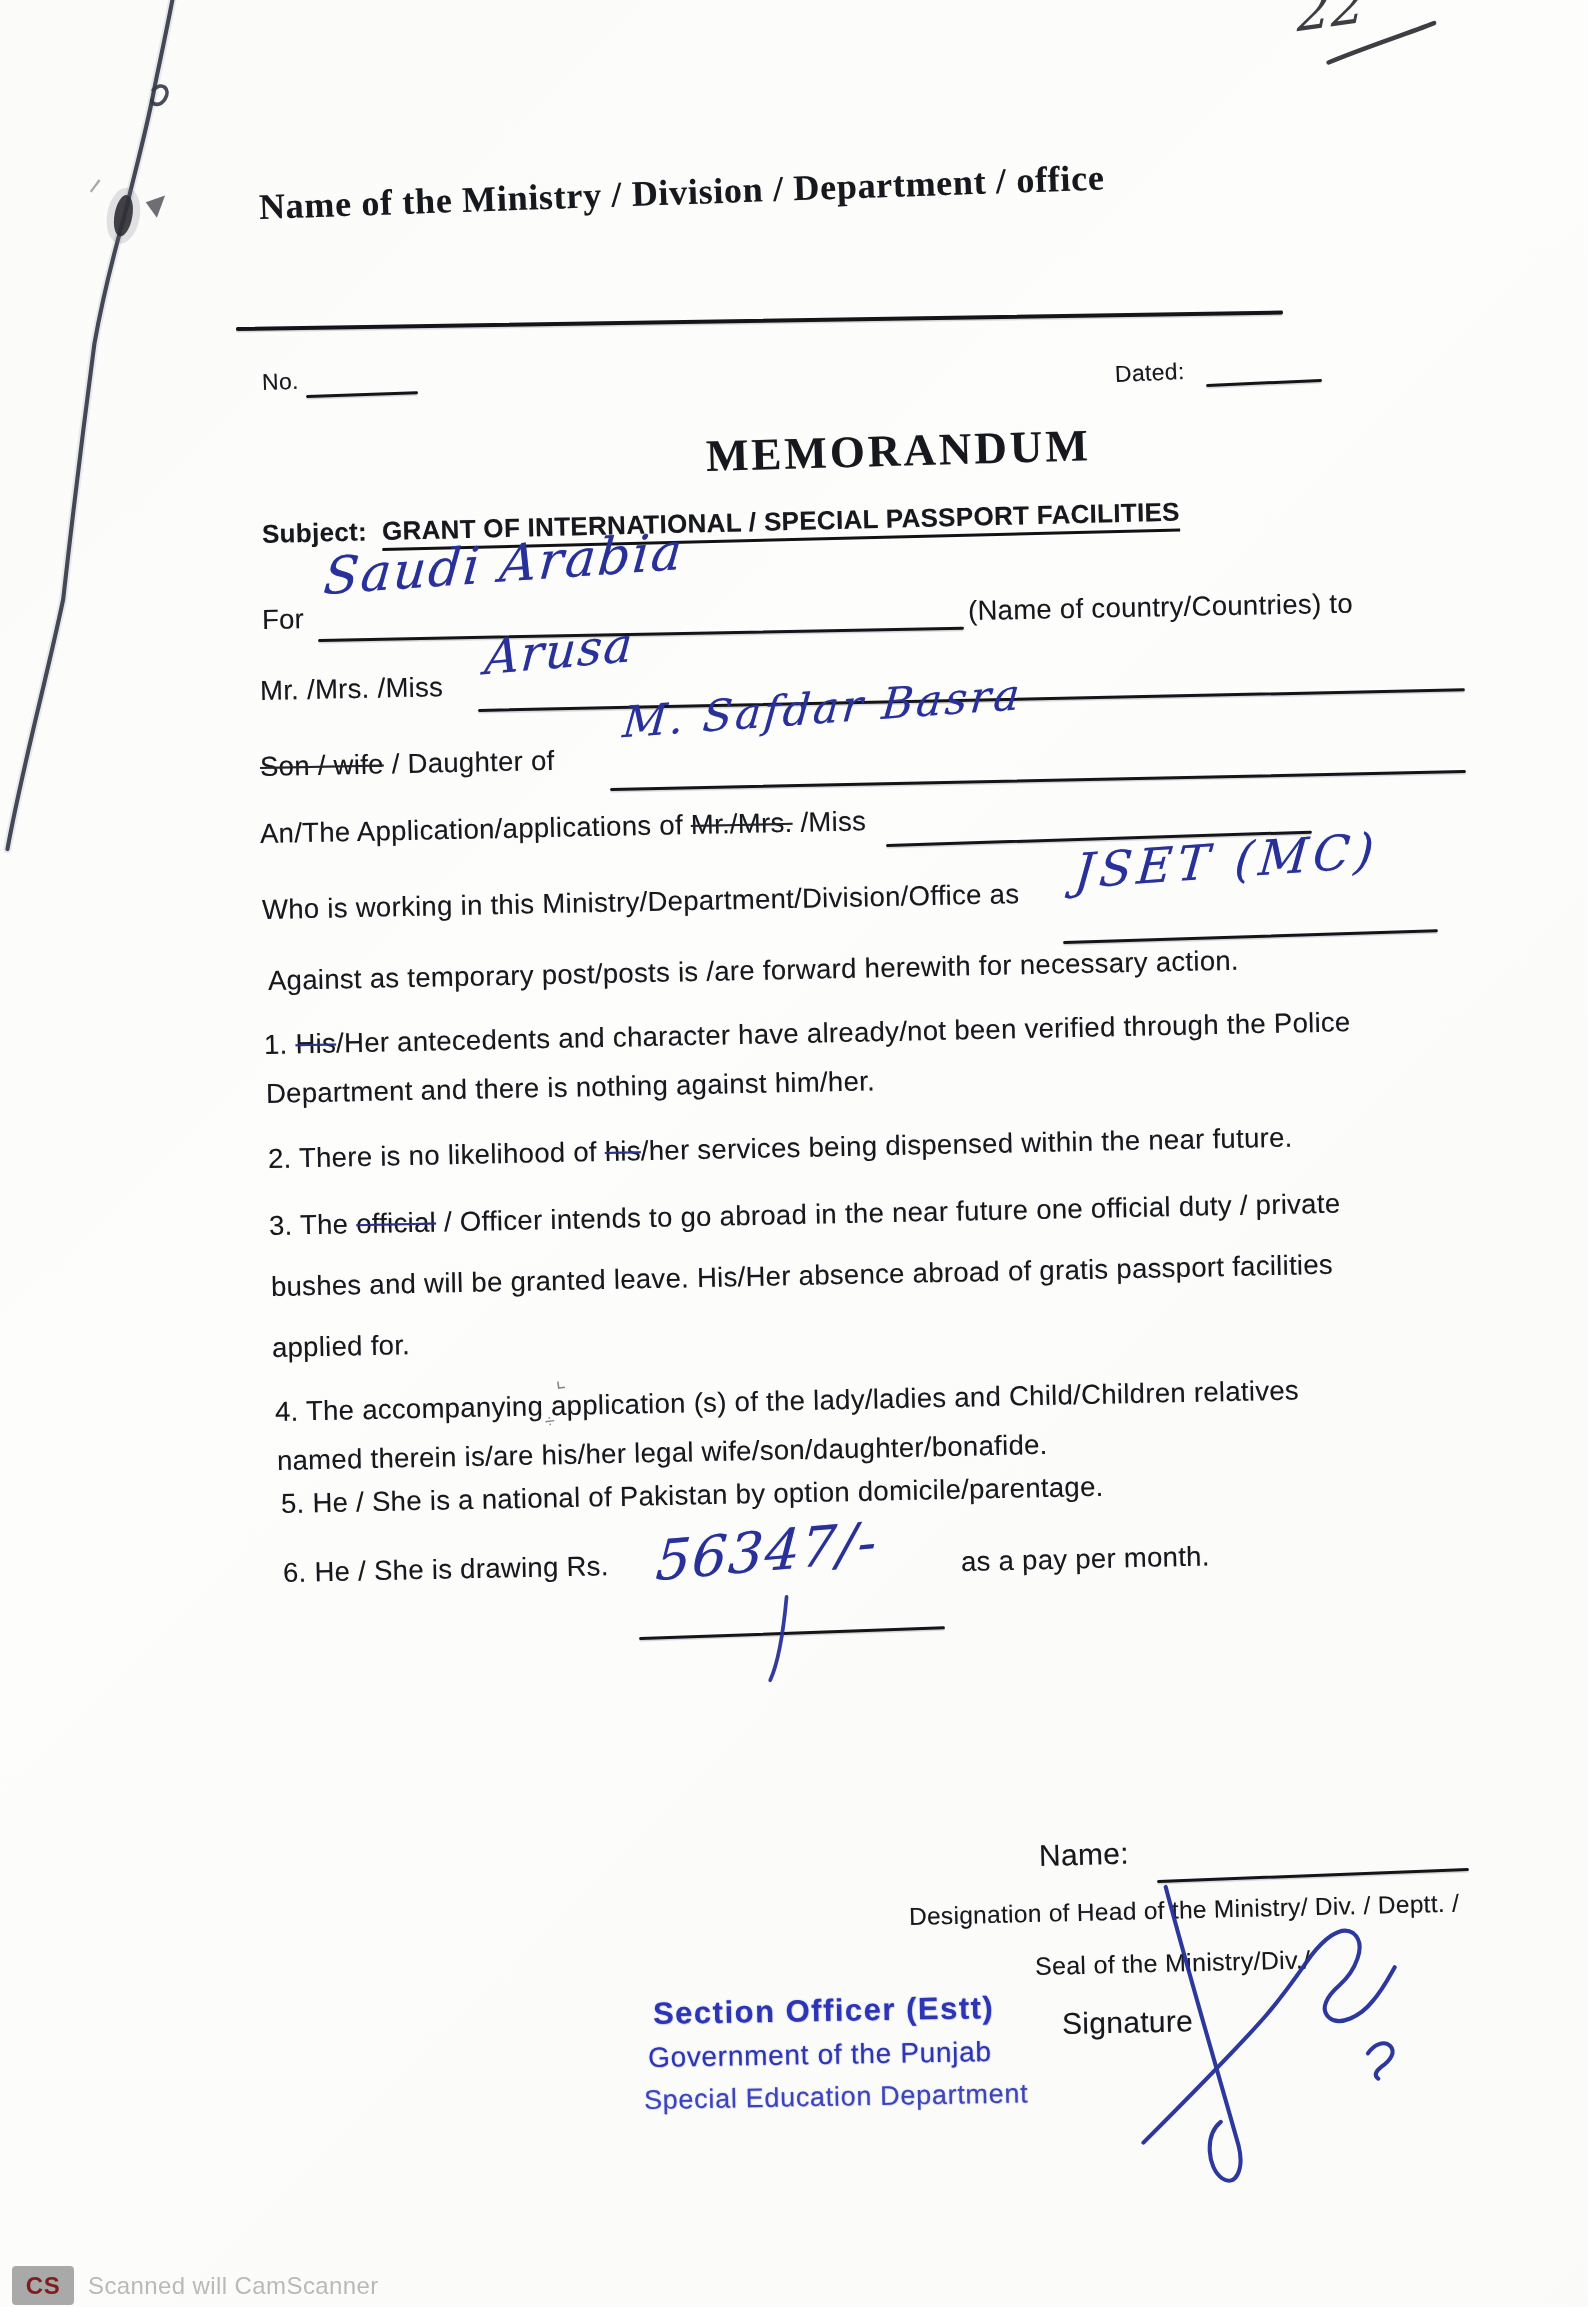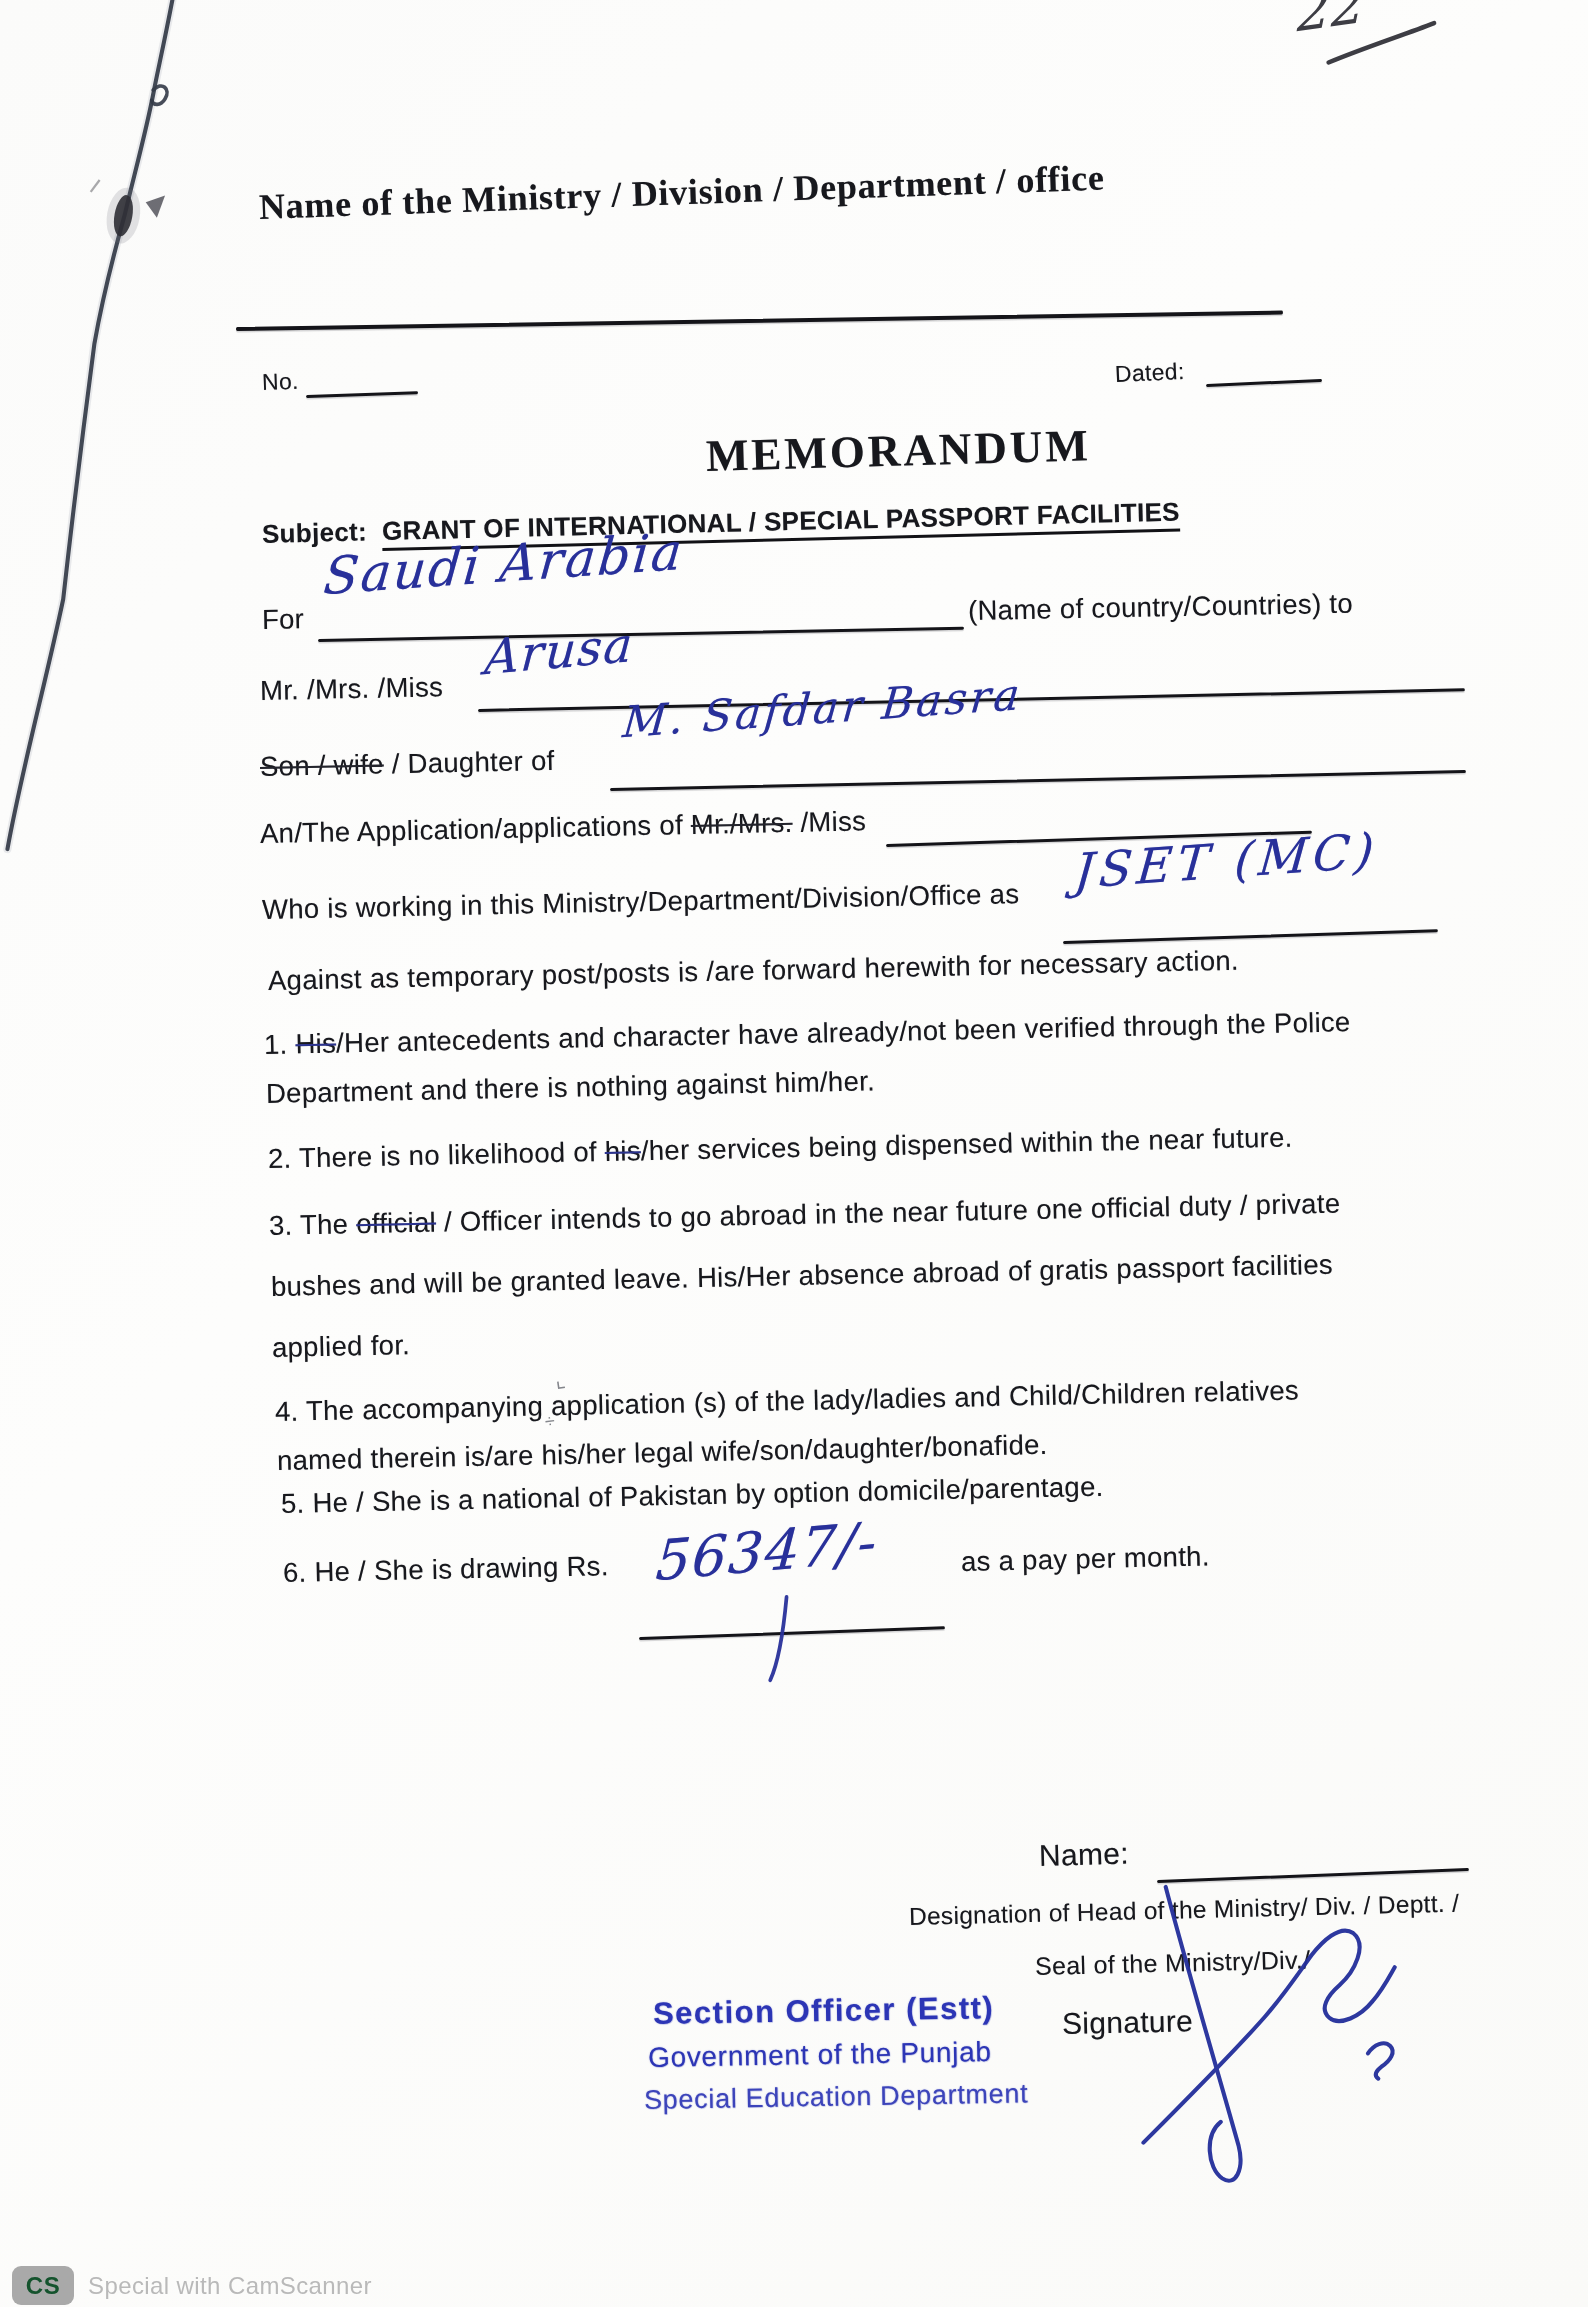--- a/index.html
+++ b/index.html
@@ -34,22 +34,22 @@
   .strike-b{text-decoration:line-through;text-decoration-thickness:2.2px;text-decoration-color:#2b3390;}
   .stamp{
     position:absolute;white-space:nowrap;color:#2c35b5;
     font-family:"Liberation Sans",sans-serif;
     text-shadow:0 0 1.5px rgba(44,53,181,.45), 0.7px 0.7px 0 rgba(44,53,181,.18);
     transform:rotate(-1deg);transform-origin:0 50%;
   }
   .pencil{position:absolute;color:#84868c;font-size:22px;transform:rotate(-8deg);}
   .cs-badge{
     position:absolute;left:12px;top:2266px;width:62px;height:39px;
-    background:#a9a9a9;border-radius:9px;display:flex;align-items:center;justify-content:center;
-    color:#14532d;font-weight:bold;font-size:24px;letter-spacing:0.7px;
+    background:#a9a9a9;border-radius:4px;display:flex;align-items:center;justify-content:center;
+    color:#7f1d1d;font-weight:bold;font-size:24px;letter-spacing:0.7px;
     font-family:"Liberation Sans",sans-serif;
   }
   .cs-text{
     position:absolute;left:88px;top:2272px;font-size:24px;color:#b9b9b9;
     letter-spacing:0.4px;font-family:"Liberation Sans",sans-serif;
   }
   svg.overlay{position:absolute;left:0;top:0;pointer-events:none;}
 </style>
 </head>
 <body>
@@ -137,21 +137,21 @@
 
   <div class="line" style="left:1035px;top:1952px;font-size:25px;--r:-1.4deg;">Seal of the Ministry/Div./</div>
 
   <div class="line" style="left:1062px;top:2007px;font-size:30px;--r:-1.2deg;">Signature</div>
 
   <div class="stamp b" style="left:653px;top:1996px;font-size:31px;letter-spacing:1.5px;">Section Officer (Estt)</div>
   <div class="stamp" style="left:648px;top:2042px;font-size:28px;letter-spacing:0.7px;">Government of the Punjab</div>
   <div class="stamp" style="left:644px;top:2085px;font-size:27px;letter-spacing:0.7px;opacity:.92;">Special Education Department</div>
 
   <div class="cs-badge">CS</div>
-  <div class="cs-text">Special with CamScanner</div>
+  <div class="cs-text">Scanned will CamScanner</div>
 
   <svg class="overlay" width="1588" height="2307" viewBox="0 0 2136 3103">
 
     <path d="M233,-6 C222,52 212,96 207,122 C196,180 178,244 168,288 C150,352 137,406 127,462 C112,576 98,690 85,806 C62,916 30,1032 10,1142" fill="none" stroke="#8e96a6" stroke-width="11" opacity="0.18" stroke-linecap="round"></path>
 
     <path d="M233,-6 C222,52 212,96 207,122 C196,180 178,244 168,288 C150,352 137,406 127,462 C112,576 98,690 85,806 C62,916 30,1032 10,1142" fill="none" stroke="#333a47" stroke-width="5.5" opacity="0.92" stroke-linecap="round"></path>
 
     <path d="M206,121 c12,-12 24,-2 16,12 c-6,10 -16,9 -18,2" fill="none" stroke="#333a47" stroke-width="5" opacity="0.9" stroke-linecap="round"></path>
 
     <ellipse cx="166" cy="290" rx="22" ry="38" fill="#6a6a72" opacity="0.18" transform="rotate(10 166 290)"></ellipse>

